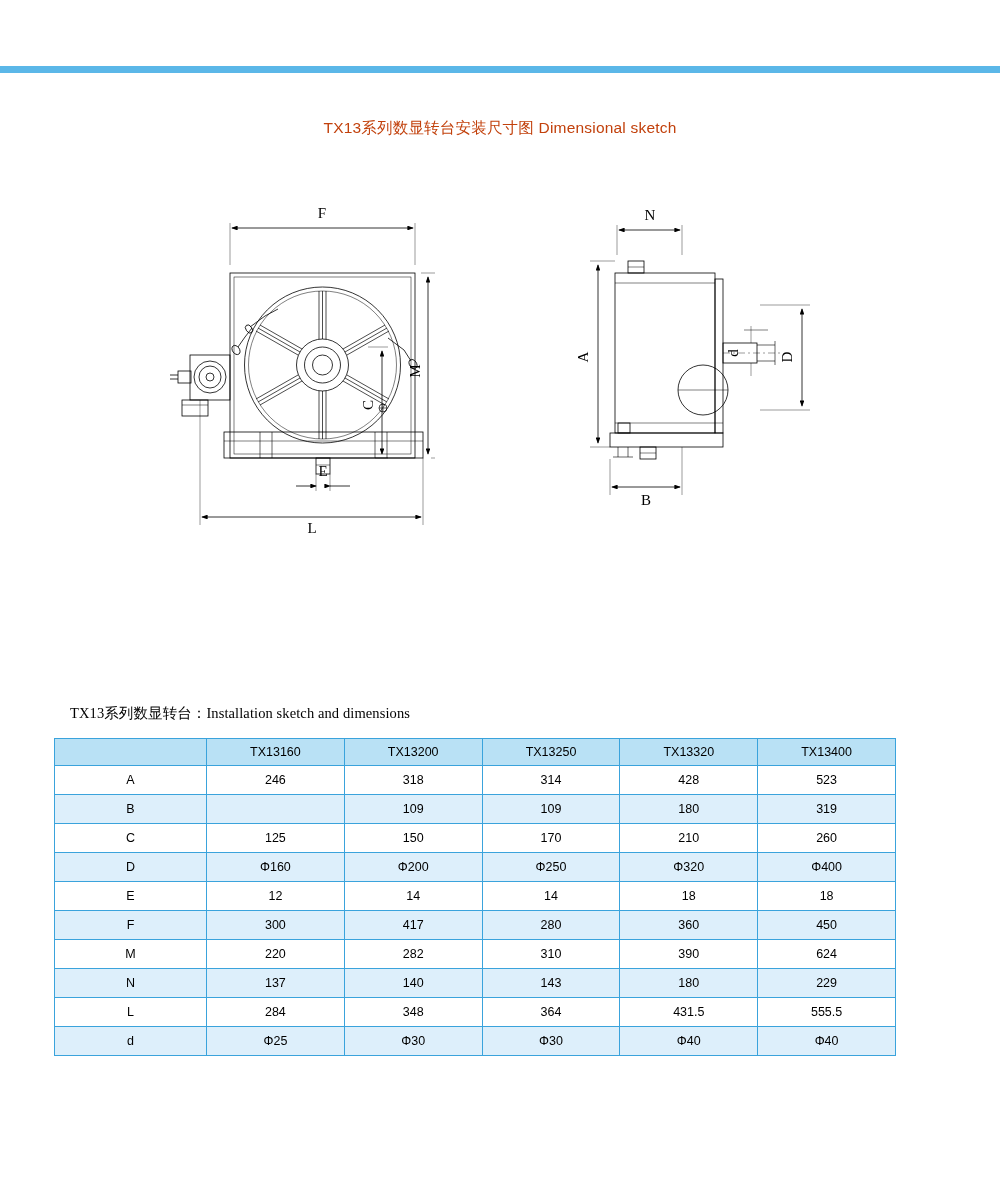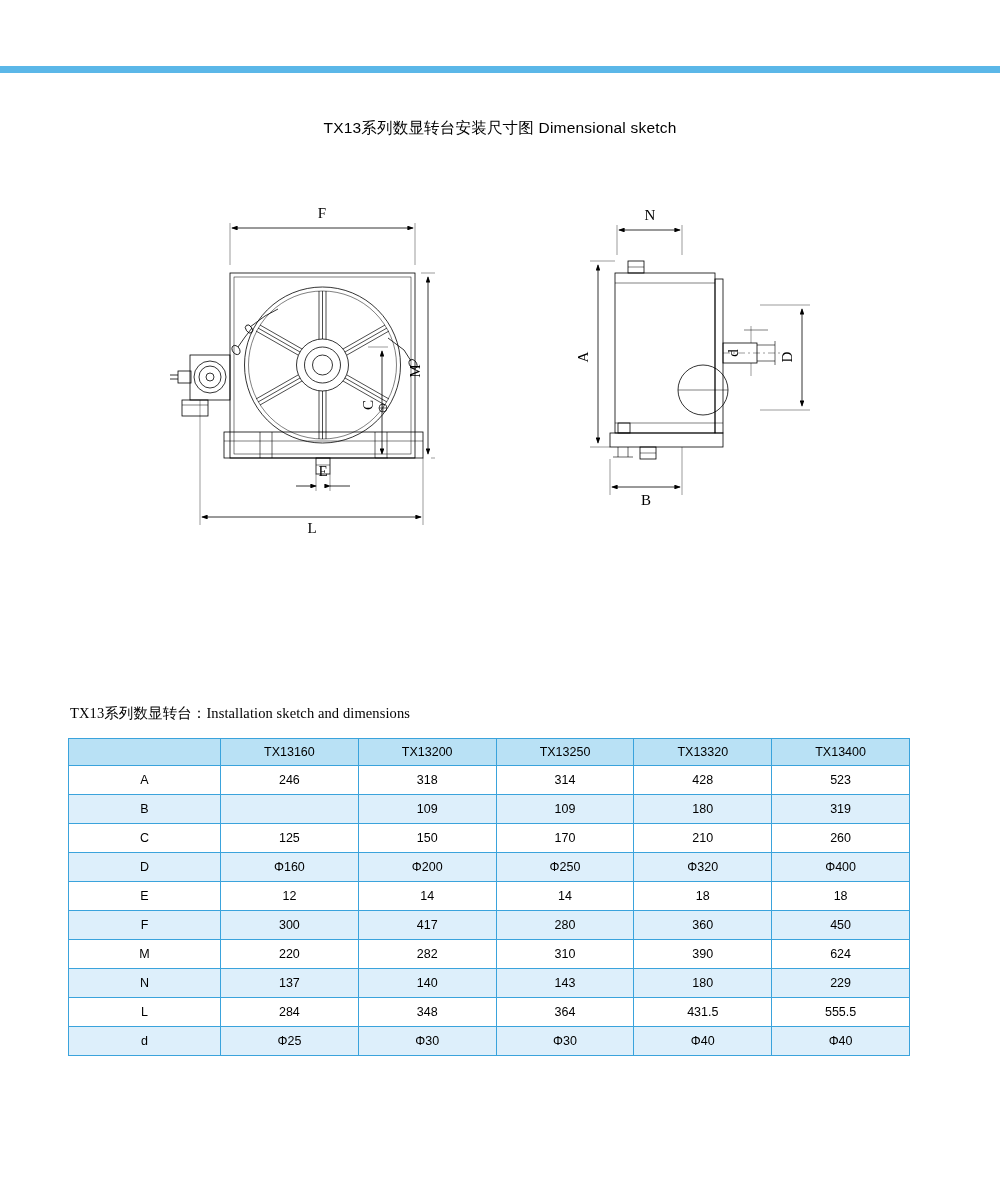--- a/index.html
+++ b/index.html
@@ -27,21 +27,21 @@
   }
 
   
   #page-title {
     position: absolute;
     top: 118px;
     left: 0;
     width: 1000px;
     text-align: center;
     font-size: 15.5px;
-    color: #000000;
+    color: #c2410c;
     font-family: "Liberation Sans", sans-serif;
     letter-spacing: 0.2px;
   }
 
   
   #drawing-area {
     position: absolute;
     left: 120px;
     top: 195px;
     width: 760px;
@@ -58,21 +58,21 @@
     top: 704px;
     font-size: 14.5px;
     color: #000;
     letter-spacing: 0.1px;
     font-family: Liberation Serif, serif;
   }
 
   
   #dim-table {
     position: absolute;
-    left: 68px;
+    left: 54px;
     top: 738px;
     width: 841px;
     border-collapse: collapse;
     table-layout: fixed;
   }
   #dim-table td, #dim-table th {
     border: 1px solid #3aa3dc;
     height: 28px;
     text-align: center;
     vertical-align: middle;

